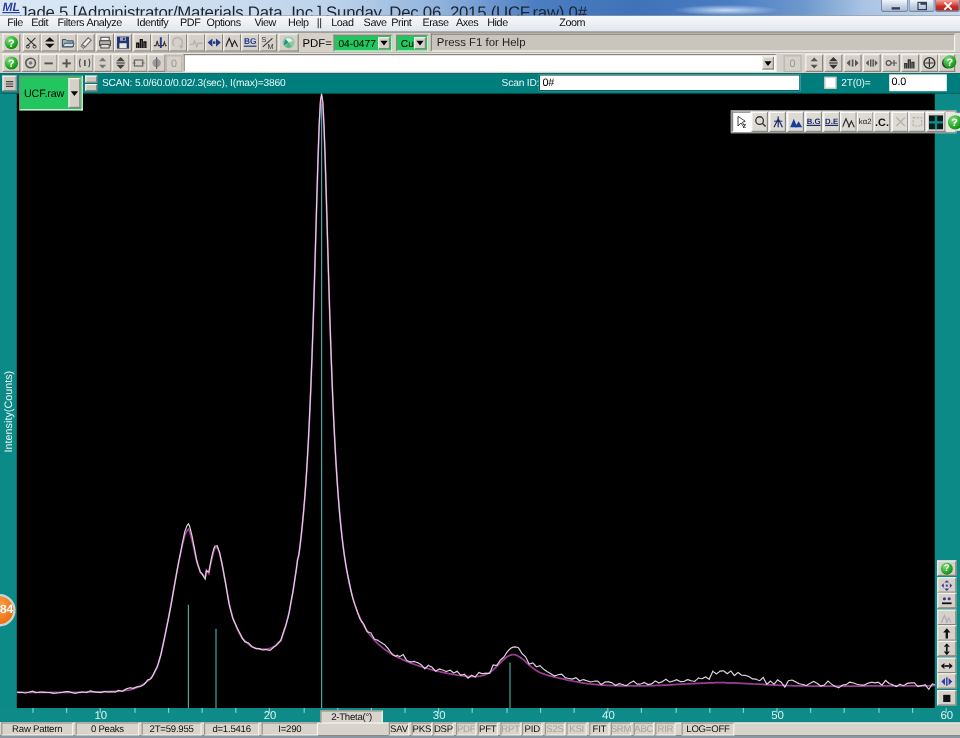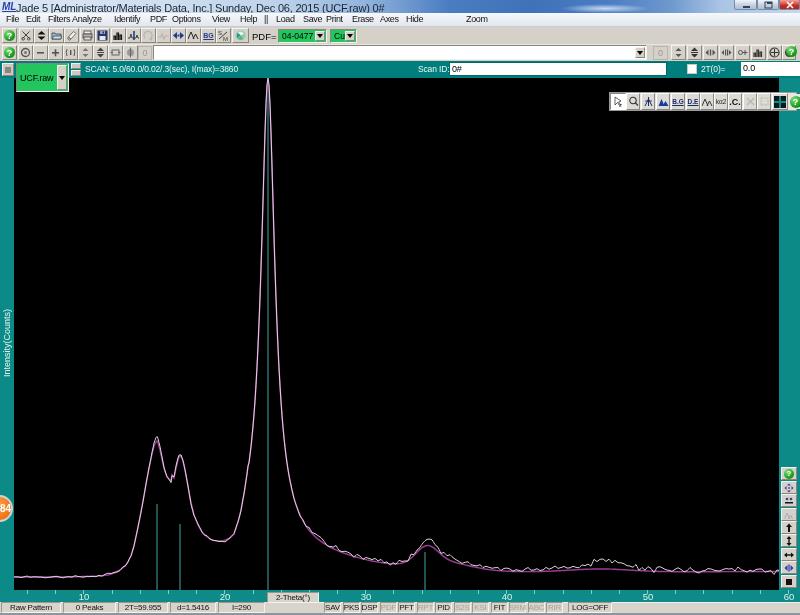--- a/index.html
+++ b/index.html
@@ -1,19 +1,19 @@
 <!DOCTYPE html>
 <html><head><meta charset="utf-8"><style>
 *{margin:0;padding:0;box-sizing:border-box}
 html,body{width:800px;height:615px;overflow:hidden;font-family:"Liberation Sans",sans-serif}
 .abs{position:absolute}
 #app{position:absolute;left:0;top:0;width:800px;height:615px;background:#000;font-size:10px}
 
 #title{left:0;top:0;width:800px;height:13px;background:linear-gradient(90deg,#dbe7f5 0%,#cfdff0 20%,#bdd2ea 35%,#8fb2dc 46%,#4b7dc2 56%,#3f72b8 66%,#4a7cc2 76%,#6f9ace 84%,#a9c4e4 90%,#c5d8ee 100%)}
-#title .ttext{left:16px;top:1.5px;font-size:11px;color:#1a2430;letter-spacing:-0.2px}
+#title .ttext{left:16px;top:1.5px;font-size:14px;color:#1a2430;letter-spacing:-0.2px}
 #mlicon{left:2px;top:1px;font-size:10px;font-weight:bold;font-style:italic;color:#2a3fa0;text-decoration:underline}
 .wbtn{top:0;height:10px;border:1px solid #7a8aa0;border-top:none;border-radius:0 0 2px 2px}
 
 #menu{left:0;top:13px;width:800px;height:14px;background:linear-gradient(#f6f8fa,#e2e7ee);border-bottom:1px solid #c8ccd4}
 .mi{top:2px;font-size:9px;letter-spacing:-0.35px;color:#111}
 
 .tbar{left:0;width:800px;height:17px;background:#d5d1c9}
 .tbtn{top:1px;width:15px;height:15px;background:#d5d1c9;border:1px solid;border-color:#f4f2ee #8a867e #8a867e #f4f2ee;display:flex;align-items:center;justify-content:center;font-size:9px;color:#222}
 .gsph{width:11px;height:11px;border-radius:50%;background:radial-gradient(circle at 35% 30%,#7fe07f,#1da01d 60%,#0a6a0a);color:#fff;font-size:9px;font-weight:bold;display:flex;align-items:center;justify-content:center}
 .combo{background:#22c55e;border:1px solid;border-color:#8a867e #f4f2ee #f4f2ee #8a867e;font-size:8.5px;color:#000;display:flex;align-items:center}
@@ -165,20 +165,21 @@
       <svg class="icsvg" width="12" height="12">
         <circle cx="5.5" cy="5.5" r="5" fill="#8fcaa8"></circle>
         <path d="M3 2 A5 5 0 0 1 9 4 L5.5 5.5 Z" fill="#e8f5ee"></path>
         <path d="M2 8 A5 5 0 0 1 3 3 L5.5 5.5 Z" fill="#2f8f8f"></path>
         <path d="M8 9 A5 5 0 0 1 3 9 L5.5 5.5 Z" fill="#57b57f"></path>
       </svg>
     </div>
 <div class="abs" style="left:252px;top:31px;font-size:9.5px;color:#000">PDF=</div>
 <div class="abs combo" style="left:278px;top:29px;width:49px;height:14px;padding-left:3px">04-0477<div class="carr"></div></div>
 <div class="abs combo" style="left:330px;top:29px;width:27px;height:14px;padding-left:3px">Cu<div class="carr"></div></div>
+<div class="abs" style="left:359px;top:28px;width:437px;height:15px;background:#c9c5bd;border:1px solid;border-color:#8a867e #f4f2ee #f4f2ee #8a867e;font-size:9.5px;color:#222;line-height:14px;padding-left:4px">Press F1 for Help</div>
 <div class="abs tbar" style="top:44px;border-top:1px solid #e8e5df"></div>
 <div class="abs tbtn" style="left:2px;top:45px;width:15px">
       <div class="gsph">?</div>
     </div>
 <div class="abs tbtn" style="left:18px;top:45px;width:15px">
       <svg class="icsvg" width="11" height="11">
         <circle cx="5.5" cy="5.5" r="4" fill="none" stroke="#555" stroke-width="1.3"></circle>
         <circle cx="5.5" cy="5.5" r="1.5" fill="#777"></circle>
       </svg>
     </div>
@@ -286,21 +287,21 @@
 <div class="abs combo" style="left:16px;top:2px;width:53px;height:29px;padding-left:3px;font-size:9px">UCF.raw<div class="carr"></div></div>
 <div class="abs" style="left:71px;top:2px;width:10px;height:13px">
         <div style="position:absolute;left:0;top:0;width:10px;height:6px;background:#cdc9c1;border:1px solid;border-color:#f4f2ee #8a867e #8a867e #f4f2ee"></div>
         <div style="position:absolute;left:0;top:7px;width:10px;height:6px;background:#cdc9c1;border:1px solid;border-color:#f4f2ee #8a867e #8a867e #f4f2ee"></div>
       </div>
 <div class="abs" style="left:85px;top:3px;color:#e8f6f4">SCAN: 5.0/60.0/0.02/.3(sec), I(max)=3860</div>
 <div class="abs" style="left:418px;top:3px;color:#e8f6f4">Scan ID:</div>
 <div class="abs" style="left:449px;top:1px;width:218px;height:14px;background:#fff;border:1px solid #066;color:#000;font-size:9px;line-height:13px;padding-left:2px">0#</div>
 <div class="abs" style="left:687px;top:3px;width:10px;height:10px;background:#fff;border:1px solid #cdc9c1"></div>
 <div class="abs" style="left:701px;top:3px;color:#e8f6f4">2T(0)=</div>
-<div class="abs" style="left:741px;top:1px;width:59px;height:14px;background:#fff;color:#000;font-size:9px;line-height:13px;padding-left:2px">0.0</div>
+<div class="abs" style="left:741px;top:1px;width:48px;height:14px;background:#fff;color:#000;font-size:9px;line-height:13px;padding-left:2px">0.0</div>
 </div>
 <svg class="abs" style="left:0;top:78px" width="800" height="512" viewBox="0 0 800 512">
       <line x1="157" y1="426" x2="157" y2="512" stroke="#3fa8a2" stroke-width="1"></line>
       <line x1="180" y1="446" x2="180" y2="512" stroke="#3fa8a2" stroke-width="1"></line>
       <line x1="268" y1="8" x2="268" y2="512" stroke="#3fa8a2" stroke-width="1"></line>
       <line x1="425" y1="474" x2="425" y2="513" stroke="#3fa8a2" stroke-width="1"></line>
       <polyline points="14,499 15,499 16,499 17,499 18,499 19,499 20,499 21,499 22,499 23,499 24,499 25,499 26,499 27,499 28,499 29,499 30,499 31,499 32,499 33,499 34,499 35,499 36,499 37,499 38,499 39,499 40,499 41,499 42,499 43,499 44,499 45,499 46,499 47,499 48,499 49,499 50,499 51,499 52,499 53,499 54,499 55,499 56,499 57,499 58,499 59,499 60,499 61,499 62,499 63,498.9 64,498.9 65,498.9 66,498.9 67,498.9 68,498.8 69,498.8 70,498.8 71,498.8 72,498.8 73,498.7 74,498.7 75,498.7 76,498.7 77,498.7 78,498.6 79,498.6 80,498.6 81,498.6 82,498.5 83,498.5 84,498.5 85,498.5 86,498.4 87,498.4 88,498.4 89,498.4 90,498.3 91,498.3 92,498.3 93,498.2 94,498.2 95,498.2 96,498.1 97,498.1 98,498.1 99,498 100,498 101,497.9 102,497.8 103,497.6 104,497.5 105,497.4 106,497.2 107,497.1 108,497 109,496.7 110,496.3 111,496 112,495.7 113,495.3 114,495 115,494.5 116,494 117,493.5 118,493 119,492.5 120,492 121,491.2 122,490.4 123,489.6 124,488.8 125,488 126,486.7 127,485.3 128,484 129,482 130,480 131,478 132,474.7 133,471.3 134,468 135,463.3 136,458.7 137,454 138,449 139,444 140,439 141,433.7 142,428.3 143,423 144,417.3 145,411.7 146,406 147,400.7 148,395.3 149,390 150,385.3 151,380.7 152,376 153,372 154,368 155,366 156,364 157,363 158,365 159,368.5 160,372 161,376.5 162,381 163,385.5 164,390 165,393 166,396 167,399 168,400 169,401 170,402 171,403 172,397 173,398.5 174,400 175,395 176,390 177,386 178,382 179,379 180,378.5 181,378 182,380.5 183,383 184,387.5 185,392 186,397.3 187,402.7 188,408 189,413.7 190,419.3 191,425 192,429 193,433 194,437 195,439.5 196,442 197,444.5 198,447 199,448.8 200,450.5 201,452.2 202,454 203,455 204,456 205,457 206,458 207,458.8 208,459.5 209,460.2 210,461 211,461.4 212,461.8 213,462.1 214,462.5 215,462.6 216,462.8 217,462.9 218,463 219,463 220,463 221,463 222,463 223,462.8 224,462.5 225,462.2 226,462 227,461.5 228,461 229,460.5 230,460 231,459 232,458 233,457 234,456 235,453 236,450 237,447 238,444 239,440 240,436 241,432 242,426.7 243,421.3 244,416 245,409.3 246,402.7 247,396 248,388 249,384.3 250,376.9 251,368.5 252,359.1 253,348.5 254,336.5 255,322.9 256,307.3 257,289.5 258,269.3 259,246.2 260,220 261,190.8 262,158.6 263,124.1 264,89.1 265,55.8 266,27.9 267,9 268,2.3 269,9 270,27.9 271,55.9 272,89.2 273,124.2 274,158.7 275,190.9 276,220.2 277,246.4 278,269.5 279,289.8 280,307.5 281,323.1 282,336.8 283,348.9 284,359.5 285,368.9 286,377.3 287,384.8 288,391.4 289,397.5 290,402.9 291,407.8 292,412.3 293,416.3 294,420.1 295,423.5 296,426.6 297,429.5 298,432.2 299,434.6 300,436.9 301,439.1 302,441 303,442.9 304,444.7 305,446.3 306,447.8 307,449.3 308,450.7 309,452 310,453.2 311,454.3 312,455.5 313,456.5 314,457.5 315,458.5 316,459.4 317,460.2 318,461.1 319,461.9 320,462.7 321,463.4 322,464.1 323,464.8 324,465.4 325,466.1 326,466.7 327,467.3 328,467.9 329,468.4 330,469 331,469.5 332,470 333,470.5 334,471 335,471.4 336,471.9 337,472.3 338,472.8 339,473.2 340,473.6 341,474 342,474.4 343,474.8 344,475.1 345,475.5 346,475.9 347,476.2 348,476.6 349,476.9 350,477.2 351,477.5 352,477.8 353,478.2 354,478.5 355,478.8 356,479 357,479.3 358,479.6 359,479.9 360,480.1 361,480.4 362,480.7 363,480.9 364,481.2 365,481.4 366,481.6 367,481.9 368,482.1 369,482.3 370,482.5 371,482.7 372,483 373,483.2 374,483.3 375,483.5 376,483.7 377,483.9 378,484.1 379,484.3 380,484.4 381,484.6 382,484.7 383,484.9 384,485 385,485.1 386,485.3 387,485.4 388,485.5 389,485.6 390,485.7 391,485.7 392,485.8 393,485.8 394,485.9 395,485.9 396,485.8 397,485.8 398,485.7 399,485.6 400,485.5 401,485.3 402,485 403,484.8 404,484.4 405,484 406,483.5 407,483 408,482.4 409,481.7 410,481 411,480.1 412,479.3 413,478.3 414,477.4 415,476.4 416,475.3 417,474.3 418,473.3 419,472.3 420,471.4 421,470.5 422,469.7 423,469 424,468.5 425,468 426,467.7 427,467.5 428,467.5 429,467.6 430,467.9 431,468.3 432,468.8 433,469.4 434,470.1 435,470.9 436,471.7 437,472.6 438,473.5 439,474.4 440,475.3 441,476.2 442,477.1 443,477.9 444,478.7 445,479.4 446,480.1 447,480.8 448,481.3 449,481.9 450,482.4 451,482.8 452,483.2 453,483.6 454,484 455,484.3 456,484.6 457,484.9 458,485.2 459,485.4 460,485.7 461,485.9 462,486.2 463,486.4 464,486.6 465,486.9 466,487.1 467,487.3 468,487.6 469,487.8 470,488 471,488.2 472,488.5 473,488.7 474,488.9 475,489.1 476,489.3 477,489.5 478,489.7 479,489.9 480,490.1 481,490.3 482,490.5 483,490.7 484,490.9 485,491 486,491.2 487,491.3 488,491.5 489,491.6 490,491.8 491,491.9 492,492 493,492.1 494,492.2 495,492.3 496,492.4 497,492.5 498,492.6 499,492.7 500,492.8 501,492.8 502,492.9 503,493 504,493 505,493.1 506,493.1 507,493.2 508,493.2 509,493.3 510,493.3 511,493.3 512,493.4 513,493.4 514,493.4 515,493.5 516,493.5 517,493.5 518,493.5 519,493.5 520,493.5 521,493.5 522,493.5 523,493.6 524,493.6 525,493.6 526,493.6 527,493.6 528,493.6 529,493.6 530,493.6 531,493.5 532,493.5 533,493.5 534,493.5 535,493.5 536,493.5 537,493.5 538,493.5 539,493.4 540,493.4 541,493.4 542,493.4 543,493.3 544,493.3 545,493.3 546,493.3 547,493.2 548,493.2 549,493.2 550,493.1 551,493.1 552,493 553,493 554,492.9 555,492.9 556,492.9 557,492.8 558,492.8 559,492.7 560,492.7 561,492.6 562,492.5 563,492.5 564,492.4 565,492.4 566,492.3 567,492.3 568,492.2 569,492.1 570,492.1 571,492 572,492 573,491.9 574,491.9 575,491.8 576,491.7 577,491.7 578,491.6 579,491.6 580,491.5 581,491.5 582,491.4 583,491.4 584,491.3 585,491.3 586,491.2 587,491.2 588,491.2 589,491.1 590,491.1 591,491.1 592,491 593,491 594,491 595,491 596,490.9 597,490.9 598,490.9 599,490.9 600,490.9 601,490.9 602,490.9 603,490.9 604,490.9 605,491 606,491 607,491 608,491 609,491 610,491.1 611,491.1 612,491.1 613,491.2 614,491.2 615,491.3 616,491.3 617,491.4 618,491.4 619,491.5 620,491.5 621,491.6 622,491.6 623,491.7 624,491.7 625,491.8 626,491.8 627,491.9 628,492 629,492 630,492.1 631,492.1 632,492.2 633,492.2 634,492.3 635,492.4 636,492.4 637,492.5 638,492.5 639,492.6 640,492.6 641,492.7 642,492.7 643,492.8 644,492.8 645,492.9 646,492.9 647,493 648,493 649,493.1 650,493.1 651,493.1 652,493.2 653,493.2 654,493.3 655,493.3 656,493.3 657,493.3 658,493.4 659,493.4 660,493.4 661,493.5 662,493.5 663,493.5 664,493.5 665,493.5 666,493.6 667,493.6 668,493.6 669,493.6 670,493.6 671,493.6 672,493.6 673,493.6 674,493.7 675,493.7 676,493.7 677,493.7 678,493.7 679,493.7 680,493.7 681,493.7 682,493.7 683,493.7 684,493.7 685,493.7 686,493.7 687,493.7 688,493.7 689,493.7 690,493.7 691,493.7 692,493.7 693,493.7 694,493.7 695,493.7 696,493.7 697,493.7 698,493.7 699,493.7 700,493.7 701,493.7 702,493.7 703,493.7 704,493.7 705,493.7 706,493.7 707,493.7 708,493.7 709,493.7 710,493.7 711,493.7 712,493.7 713,493.7 714,493.7 715,493.7 716,493.7 717,493.7 718,493.7 719,493.7 720,493.7 721,493.7 722,493.6 723,493.6 724,493.6 725,493.6 726,493.6 727,493.6 728,493.6 729,493.6 730,493.6 731,493.6 732,493.6 733,493.6 734,493.6 735,493.6 736,493.6 737,493.6 738,493.6 739,493.6 740,493.6 741,493.6 742,493.6 743,493.6 744,493.6 745,493.6 746,493.6 747,493.6 748,493.6 749,493.6 750,493.5 751,493.5 752,493.5 753,493.5 754,493.5 755,493.5 756,493.5 757,493.5 758,493.5 759,493.5 760,493.5 761,493.5 762,493.5 763,493.5 764,493.5 765,493.5 766,493.5 767,493.5 768,493.5 769,493.5 770,493.5 771,493.5 772,493.5 773,493.5 774,493.5 775,493.4 776,493.4 777,493.4 778,493.4 779,493.4 780,493.4" fill="none" stroke="#9b3d95" stroke-width="1.45"></polyline>
       <polyline points="14,498.9 15,498.9 16,498.9 17,498.9 18,498.9 19,499.1 20,499.3 21,499.5 22,499.3 23,499.1 24,498.9 25,498.6 26,498.3 27,498 28,498.4 29,498.8 30,499.2 31,499.1 32,499 33,498.8 34,498.8 35,498.8 36,498.8 37,498.9 38,499 39,499.1 40,499.1 41,499.1 42,499.2 43,499.4 44,499.6 45,499.8 46,499.7 47,499.6 48,499.5 49,499.3 50,499.2 51,499.1 52,498.9 53,498.7 54,498.5 55,498.4 56,498.4 57,498.3 58,498.6 59,498.9 60,499.2 61,499.4 62,499.6 63,499.9 64,499.5 65,499.2 66,498.9 67,498.9 68,498.8 69,498.7 70,498.9 71,499 72,499.1 73,498.6 74,498.2 75,497.7 76,497.9 77,498.2 78,498.4 79,498.6 80,498.7 81,498.9 82,499 83,499 84,499.1 85,498.8 86,498.5 87,498.3 88,498.4 89,498.5 90,498.6 91,498.5 92,498.5 93,498.4 94,498.5 95,498.6 96,498.7 97,498.2 98,497.7 99,497.3 100,497.6 101,497.9 102,498.1 103,497.5 104,496.9 105,496.3 106,495.9 107,495.5 108,495.2 109,495.3 110,495.4 111,495.6 112,495.2 113,494.8 114,494.4 115,494.3 116,494.2 117,494.1 118,493.6 119,493 120,492.5 121,491.2 122,490 123,488.7 124,488.4 125,488.1 126,487.3 127,485.5 128,483.7 129,481.3 130,479.5 131,477.7 132,474.6 133,471.2 134,467.8 135,463.1 136,458.6 137,454 138,449.1 139,444.2 140,439.4 141,434.2 142,428.9 143,423.5 144,417.8 145,412 146,406.2 147,400.7 148,395.3 149,389.8 150,384.9 151,379.8 152,374.5 153,369.9 154,365.1 155,362.3 156,359.7 157,358.5 158,360.6 159,364.5 160,368.5 161,373.7 162,378.8 163,384.1 164,389.3 165,392.8 166,395.9 167,398.8 168,399.7 169,401.3 170,402.9 171,404.5 172,397.6 173,398.2 174,398.8 175,393.4 176,388.1 177,383.7 178,379.9 179,377.2 180,377 181,376.8 182,379.6 183,382.5 184,387.1 185,391.7 186,397 187,402.7 188,408.2 189,414.1 190,420 191,425.8 192,430 193,433.6 194,437.3 195,439.4 196,441.6 197,443.8 198,446 199,448 200,449.9 201,451.9 202,454 203,455.3 204,456.7 205,457.1 206,457.5 207,457.7 208,458.8 209,459.9 210,461 211,461.4 212,461.9 213,462.3 214,462.5 215,462.5 216,462.5 217,462.9 218,463.3 219,463.5 220,463.5 221,463.4 222,463.4 223,463.6 224,463.7 225,463.9 226,463.2 227,462.3 228,461.4 229,460.6 230,459.9 231,458.6 232,457.6 233,456.6 234,455.6 235,452.5 236,449.5 237,446.4 238,443.8 239,440.3 240,436.7 241,432.3 242,426.6 243,420.9 244,415.7 245,409.2 246,402.6 247,396.1 248,388.3 249,384.8 250,377.1 251,368.4 252,358.6 253,348.1 254,336.2 255,322.7 256,306.7 257,288.6 258,268 259,245 260,219 261,189.8 262,157.5 263,122.9 264,87.4 265,53.9 266,25.6 267,6.5 268,-0.2 269,6.9 270,26.4 271,54.6 272,88.2 273,123.5 274,158.3 275,190.8 276,220.3 277,246.5 278,269.6 279,289.9 280,307.9 281,323.7 282,337.6 283,349.6 284,360.2 285,369.5 286,377.8 287,385.1 288,391.6 289,397.3 290,402.4 291,407 292,411.9 293,416.4 294,420.5 295,423.8 296,426.7 297,429.4 298,432.4 299,435.1 300,437.7 301,439.2 302,440.6 303,441.8 304,444.1 305,446.3 306,448.4 307,448.8 308,449.1 309,449.3 310,451.1 311,452.8 312,454.5 313,454.9 314,455.2 315,455.6 316,456.3 317,456.9 318,457.6 319,458.3 320,458.9 321,459.6 322,460.8 323,462 324,463.3 325,464.7 326,466.1 327,467.4 328,468 329,468.5 330,469 331,468.1 332,468.7 333,469.2 334,468.7 335,468.1 336,467.5 337,469.2 338,470.8 339,472.4 340,472.8 341,473.2 342,473.6 343,473.5 344,473.4 345,473.2 346,473.6 347,473.9 348,474.2 349,474.8 350,475.4 351,476 352,477.1 353,478.2 354,479.3 355,478.3 356,477.4 357,476.4 358,477 359,477.5 360,478.1 361,479.1 362,480.2 363,481.3 364,480.7 365,480.1 366,479.5 367,479.8 368,480.1 369,480.3 370,480.8 371,481.2 372,481.6 373,481.2 374,480.8 375,480.4 376,481.2 377,482 378,482.9 379,482.4 380,481.9 381,481.4 382,482.5 383,483.6 384,484.7 385,484.4 386,484.2 387,483.9 388,485 389,486.1 390,487.2 391,486.4 392,485.6 393,484.7 394,485.2 395,485.7 396,486.2 397,484.9 398,483.7 399,482.4 400,482.7 401,483.1 402,483.4 403,483.3 404,483.1 405,482.9 406,483.1 407,483.1 408,483.1 409,480.9 410,478.5 411,476.1 412,476.3 413,476.4 414,476.5 415,475.1 416,473.6 417,472.1 418,471.2 419,470.3 420,469.4 421,467.8 422,466.3 423,464.9 424,463.8 425,462.8 426,462 427,461.5 428,461.2 429,461.1 430,461.2 431,461.4 432,461.8 433,463.3 434,464.9 435,466.6 436,467.5 437,468.4 438,469.3 439,471.4 440,473.4 441,475.4 442,475.1 443,474.8 444,474.4 445,475.5 446,476.6 447,477.7 448,477.4 449,477.1 450,476.7 451,477.7 452,478.7 453,479.6 454,480.3 455,481 456,481.7 457,482.3 458,482.9 459,483.5 460,484.1 461,484.8 462,485.4 463,485 464,484.7 465,484.3 466,484.1 467,483.9 468,483.8 469,484.7 470,485.7 471,486.7 472,486.9 473,487.2 474,487.4 475,487.6 476,487.7 477,487.9 478,487.5 479,487.1 480,486.7 481,487.6 482,488.5 483,489.5 484,489.1 485,488.7 486,488.3 487,488.6 488,489 489,489.3 490,489.6 491,489.9 492,490.3 493,490.1 494,489.9 495,489.7 496,489.6 497,489.6 498,489.6 499,490.5 500,491.5 501,492.5 502,491.8 503,491.1 504,490.4 505,490.3 506,490.2 507,490.1 508,490.4 509,490.7 510,491 511,491.8 512,492.5 513,493.2 514,492.7 515,492.2 516,491.7 517,491.9 518,492.2 519,492.4 520,492.8 521,493.1 522,493.4 523,492.7 524,491.9 525,491.2 526,490.6 527,490.1 528,489.5 529,490.4 530,491.3 531,492.2 532,492.1 533,492.1 534,492 535,491.6 536,491.1 537,490.7 538,491.3 539,491.9 540,492.5 541,492.3 542,492.1 543,491.9 544,491.1 545,490.3 546,489.4 547,490 548,490.6 549,491.2 550,490.8 551,490.4 552,490 553,489.3 554,488.6 555,488 556,488.8 557,489.6 558,490.4 559,490.1 560,489.8 561,489.5 562,489.2 563,488.8 564,488.4 565,489 566,489.5 567,490 568,490 569,489.9 570,489.9 571,489.3 572,488.8 573,488.3 574,488.6 575,489 576,489.3 577,489.5 578,489.7 579,489.8 580,488.8 581,487.9 582,486.9 583,487.2 584,487.4 585,487.6 586,487.1 587,486.6 588,486.1 589,486.8 590,487.4 591,488.1 592,485.8 593,483.6 594,481.3 595,482.1 596,482.8 597,483.6 598,482.8 599,482.1 600,481.3 601,481.2 602,481.1 603,481 604,481.8 605,482.6 606,483.5 607,482.7 608,481.9 609,481.2 610,482.4 611,483.7 612,485 613,484.1 614,483.2 615,482.4 616,483.1 617,483.9 618,484.7 619,484.7 620,484.8 621,484.8 622,485.1 623,485.4 624,485.7 625,486.4 626,487.1 627,487.7 628,487.8 629,487.9 630,488 631,488.5 632,488.9 633,489.2 634,488.4 635,487.4 636,486.5 637,488.5 638,490.4 639,492.3 640,491.4 641,490.5 642,489.5 643,490.4 644,491.3 645,492.2 646,491 647,489.8 648,488.6 649,489.3 650,489.9 651,490.5 652,491.9 653,493.2 654,494.6 655,492.8 656,491.1 657,489.3 658,489.1 659,488.9 660,488.7 661,489.2 662,489.7 663,490.2 664,490.8 665,491.3 666,491.8 667,492 668,492.2 669,492.4 670,492.7 671,493 672,493.4 673,492.7 674,492.1 675,491.4 676,490.9 677,490.3 678,489.8 679,490.3 680,490.9 681,491.4 682,492.2 683,493 684,493.8 685,493.4 686,493.1 687,492.8 688,491.7 689,490.6 690,489.5 691,490.4 692,491.3 693,492.1 694,492.8 695,493.4 696,494.1 697,494.4 698,494.7 699,495.1 700,494.4 701,493.7 702,493 703,492.8 704,492.7 705,492.6 706,491.9 707,491.2 708,490.5 709,490.7 710,490.9 711,491 712,491.4 713,491.8 714,492.2 715,492.4 716,492.6 717,492.8 718,492.9 719,492.9 720,492.9 721,492.5 722,492 723,491.5 724,491.2 725,490.9 726,490.6 727,490.7 728,490.9 729,491.1 730,490.9 731,490.7 732,490.6 733,491.4 734,492.2 735,493 736,491.6 737,490.3 738,489 739,489.9 740,490.7 741,491.6 742,492 743,492.3 744,492.7 745,493.2 746,493.6 747,494.1 748,493.5 749,492.8 750,492.1 751,492.6 752,493 753,493.4 754,492.8 755,492.1 756,491.5 757,491.3 758,491.2 759,491 760,491 761,491.1 762,491.1 763,492.1 764,493.1 765,494.1 766,493.8 767,493.6 768,493.3 769,493.1 770,492.9 771,492.6 772,493.9 773,495.2 774,496.4 775,494.9 776,493.4 777,491.9 778,492.2 779,492.5 780,492.8" fill="none" stroke="#ded2dc" stroke-width="1"></polyline>
     </svg>
 <div class="abs" id="strL"></div>

